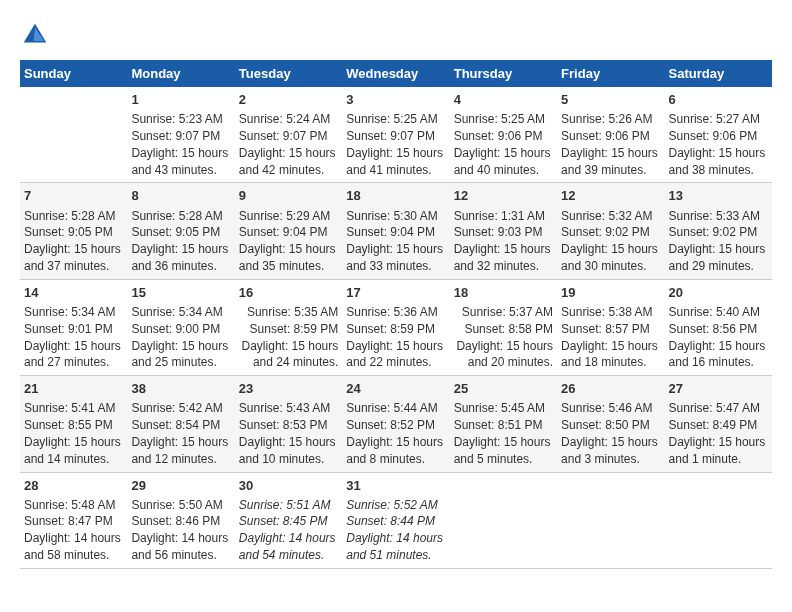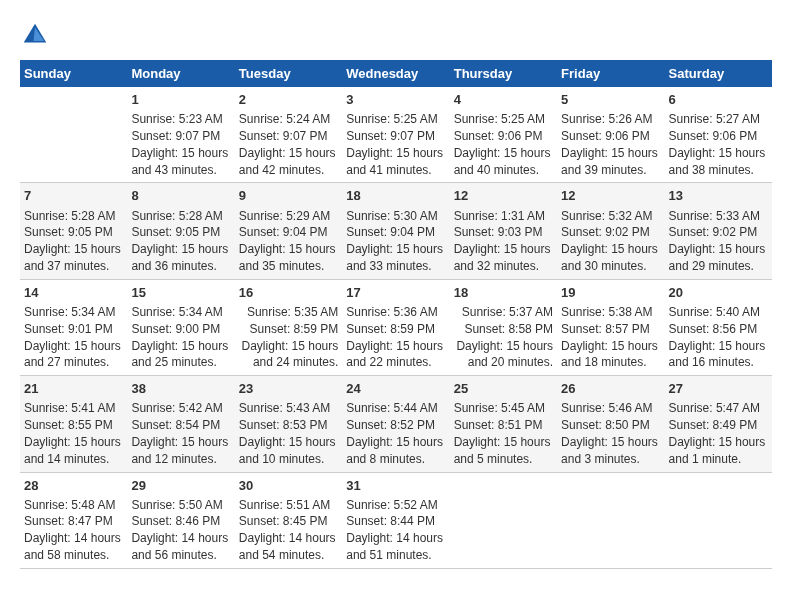--- a/index.html
+++ b/index.html
@@ -331,28 +331,28 @@
         </td>
         <td>
           <span class="day-number">29</span>
           <div class="day-info" style="white-space: pre-line;">Sunrise: 5:50 AM
 Sunset: 8:46 PM
 Daylight: 14 hours
 and 56 minutes.</div>
         </td>
         <td>
           <span class="day-number">30</span>
-          <div class="day-info" style="white-space: pre-line;">Sunrise: 5:51 AM
+          <div class="day-info" style="white-space: pre-line; font-style: italic;">Sunrise: 5:51 AM
 Sunset: 8:45 PM
 Daylight: 14 hours
 and 54 minutes.</div>
         </td>
         <td>
           <span class="day-number">31</span>
-          <div class="day-info" style="white-space: pre-line;">Sunrise: 5:52 AM
+          <div class="day-info" style="white-space: pre-line; font-style: italic;">Sunrise: 5:52 AM
 Sunset: 8:44 PM
 Daylight: 14 hours
 and 51 minutes.</div>
         </td>
         <td></td>
         <td></td>
         <td></td>
       </tr>
     </tbody>
 </table>

